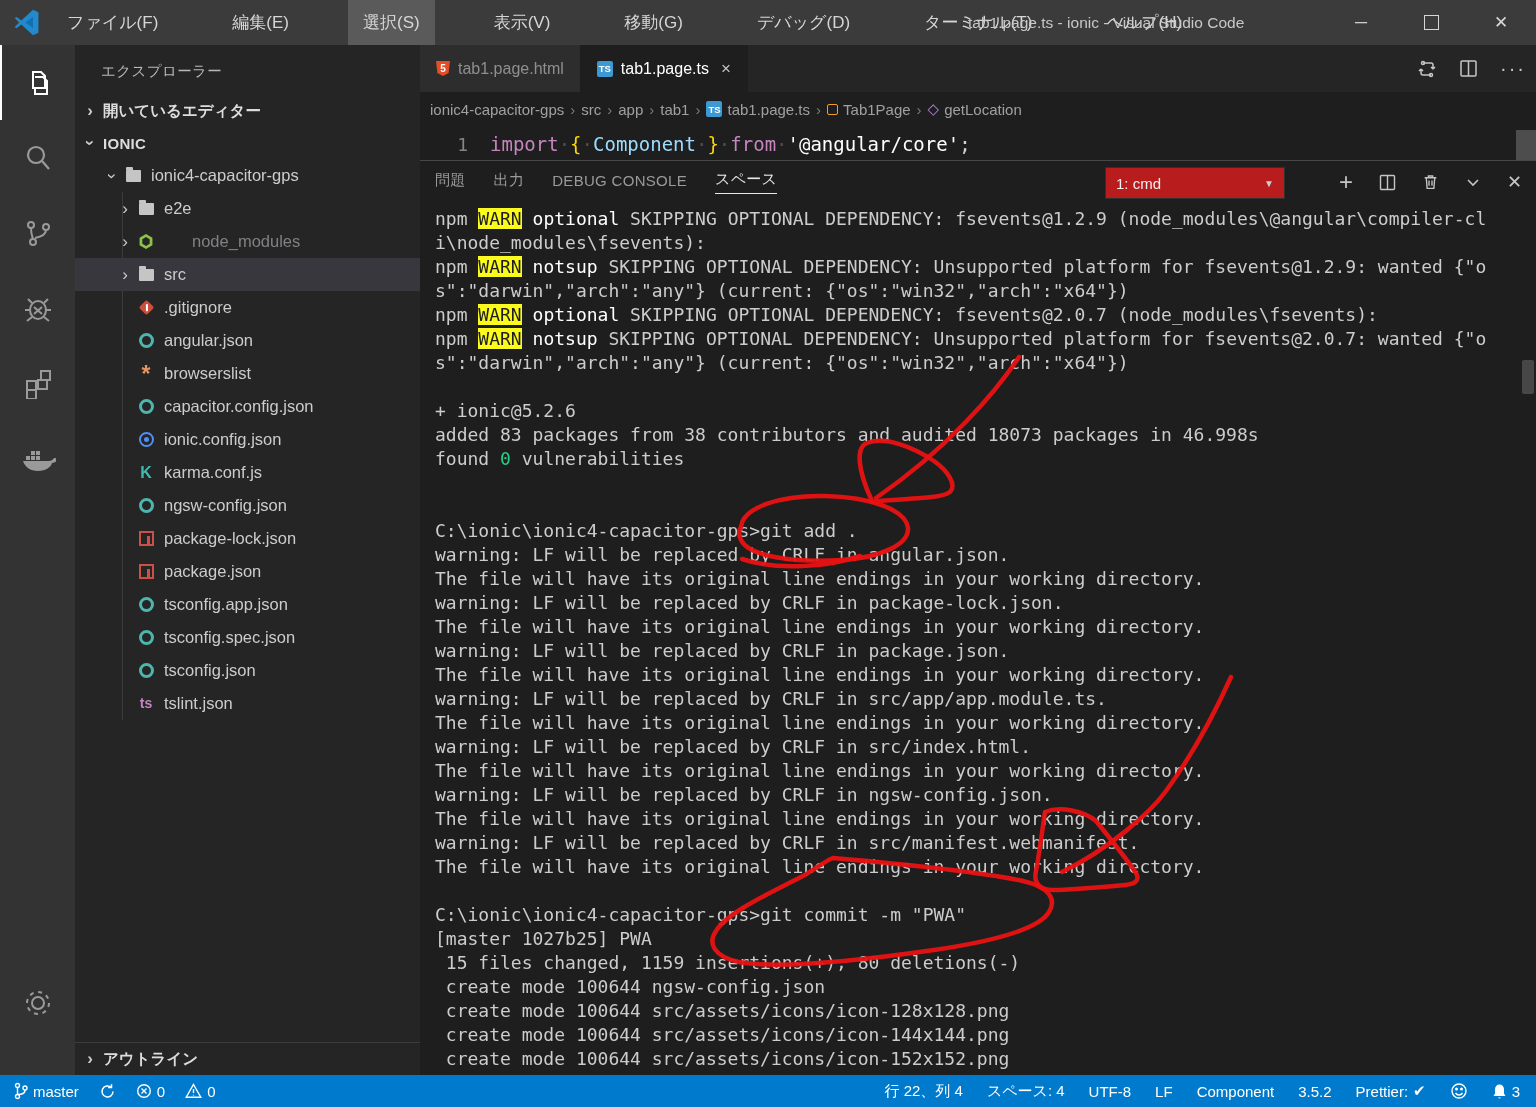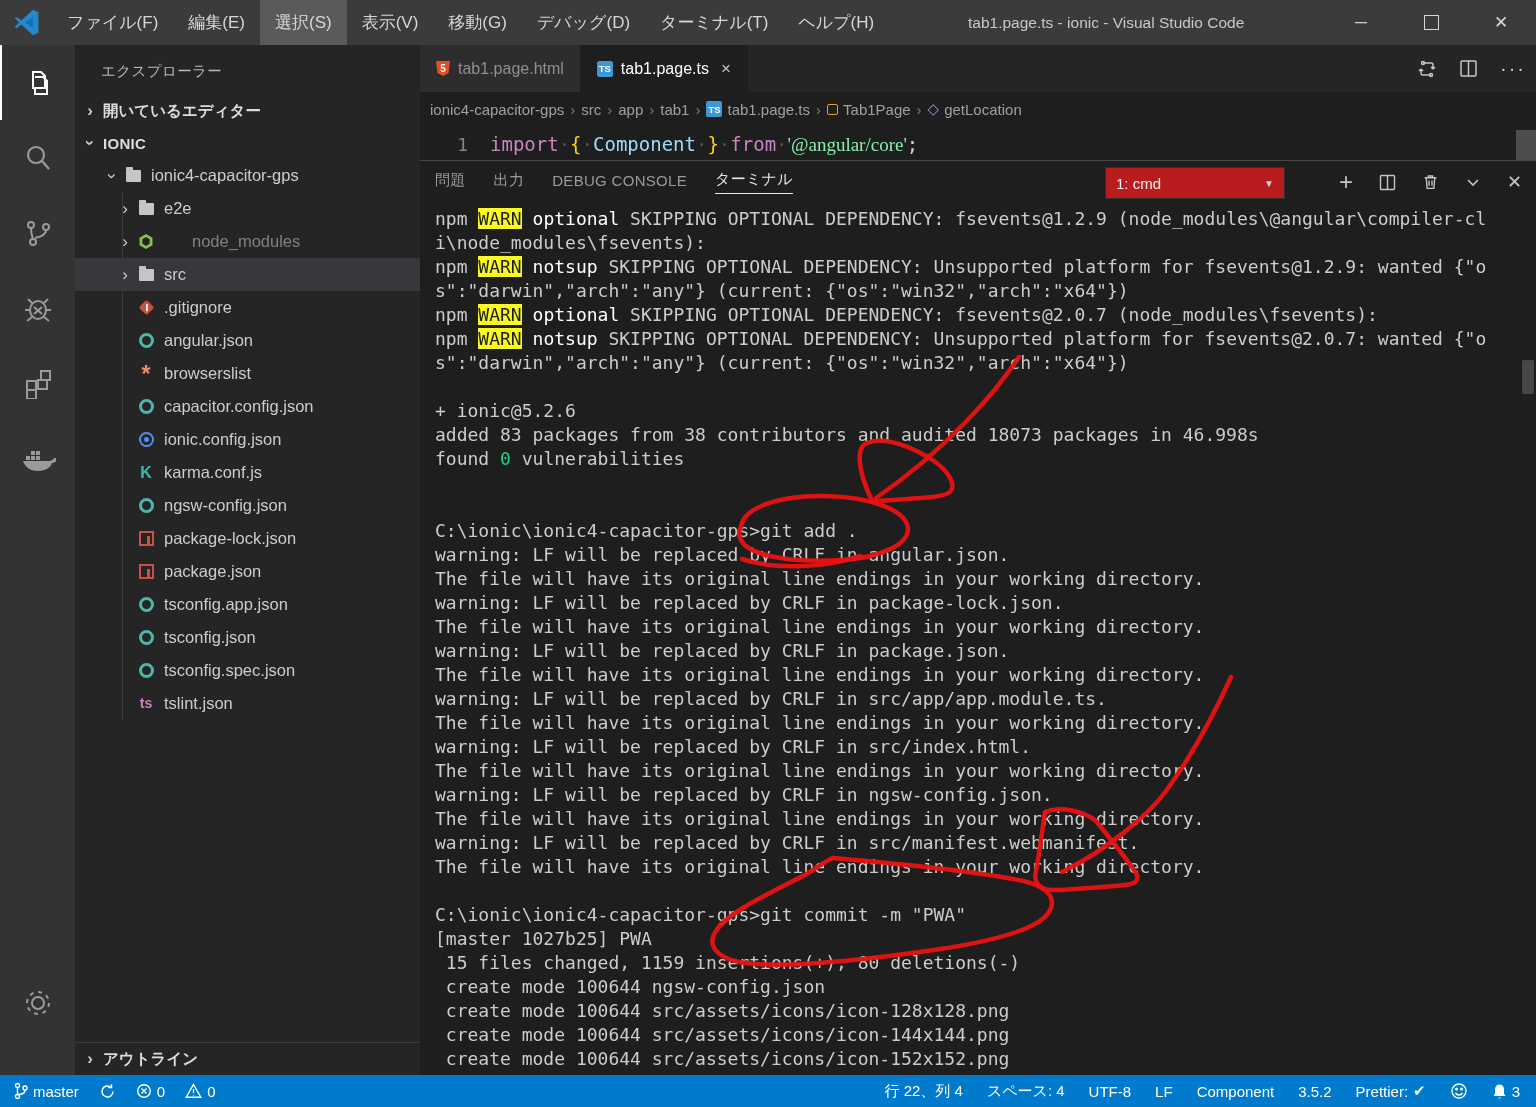--- a/index.html
+++ b/index.html
@@ -3,21 +3,21 @@
 <meta charset="utf-8">
 <style>
   html,body{margin:0;padding:0;background:#1e1e1e;}
   body{width:1536px;height:1107px;position:relative;overflow:hidden;
        font-family:"Liberation Sans",sans-serif;color:#cccccc;
        -webkit-font-smoothing:antialiased;}
   .abs{position:absolute;}
   
   #titlebar{left:0;top:0;width:1536px;height:45px;background:#3b3b3c;}
   #logo{left:13px;top:9px;}
-  #menubar{left:52px;top:0;height:45px;display:flex;align-items:stretch;}
+  #menubar{left:52px;top:0;height:45px;display:flex;align-items:stretch;gap:44px;}
   .menu-item{display:flex;align-items:center;padding:0 15px;font-size:17px;color:#d6d6d6;cursor:default;}
   .menu-item.active{background:#5a5a5a;}
   #wintitle{left:968px;top:0;height:45px;display:flex;align-items:center;font-size:15.5px;color:#c8c8c8;}
   #wincontrols{right:0;top:0;height:45px;display:flex;}
   .winbtn{width:70px;height:45px;display:flex;align-items:center;justify-content:center;color:#d6d6d6;font-size:17px;}
   .winbtn .maxbox{width:13px;height:13px;border:1.4px solid #d6d6d6;display:block;}
   
   #activitybar{left:0;top:45px;width:75px;height:1030px;background:#333333;}
   .act-item{width:75px;height:75px;display:flex;align-items:center;justify-content:center;position:relative;}
   .act-item.active{border-left:2px solid #ffffff;}
@@ -68,21 +68,21 @@
   .bc-item{display:flex;align-items:center;gap:5px;}
   .bc-sep{color:#7c7c7c;font-size:15px;padding:0 2px;}
   .ficon{display:inline-flex;align-items:center;justify-content:center;}
   .ficon.html5{width:14px;height:15px;background:#e44d26;color:#fff;font-size:10px;font-weight:bold;clip-path:polygon(0 0,100% 0,90% 80%,50% 100%,10% 80%);}
   .ficon.tsbadge{width:16px;height:16px;background:#3c99d4;color:#fff;font-size:9.5px;font-weight:bold;border-radius:2px;}
   .bci-class{width:9px;height:9px;border:1.8px solid #ee9d28;border-radius:2px;display:inline-block;}
   .bci-method{color:#b180d7;font-size:15px;}
   #codeline{left:420px;top:128px;width:1100px;height:32px;display:flex;align-items:center;font-family:"DejaVu Sans Mono",monospace;font-size:19px;}
   #gutter{width:48px;text-align:right;color:#858585;padding-right:22px;font-size:18px;}
   .tk-kw{color:#c586c0;} .tk-pn{color:#ffd700;} .tk-vr{color:#9cdcfe;}
-  .tk-st{color:#86efac;font-family:Liberation Serif, serif;} .tk-pl{color:#d4d4d4;} .tk-dot{color:#4f4f4f;}
+  .tk-st{color:#ffffff;} .tk-pl{color:#d4d4d4;} .tk-dot{color:#4f4f4f;}
   #minimap-frag{left:1516px;top:130px;width:20px;height:34px;background:#4d4d4d;}
   
   #panel{left:420px;top:160px;width:1116px;height:915px;background:#1e1e1e;border-top:1px solid #474747;}
   #panel-tabs{position:absolute;left:15px;top:0;height:42px;display:flex;align-items:center;gap:28px;}
   .ptab{font-size:15px;color:#9a9a9a;letter-spacing:.3px;padding-bottom:4px;}
   .ptab.active{color:#e7e7e7;border-bottom:1.5px solid #e7e7e7;}
   #term-select{position:absolute;left:685px;top:6px;width:158px;height:30px;background:#b91c1c;border:1px solid #303031;color:#f0f0f0;font-size:15px;display:flex;align-items:center;padding:0 10px;justify-content:space-between;}
   #term-select .arrow{font-size:10px;color:#cccccc;}
   #panel-actions{position:absolute;right:14px;top:0;height:42px;display:flex;align-items:center;gap:26px;color:#c5c5c5;}
   .pa-icon{display:flex;align-items:center;justify-content:center;font-size:18px;}
@@ -301,28 +301,28 @@
         <span class="fiwrap">
           <span class="fi ring"></span>
         </span>
         <span class="lbl">tsconfig.app.json</span>
       </div>
       <div class="trow" style="padding-left: 43px;">
         <span class="chev empty">›</span>
         <span class="fiwrap">
           <span class="fi ring"></span>
         </span>
+        <span class="lbl">tsconfig.spec.json</span>
+      </div>
+      <div class="trow" style="padding-left: 43px;">
+        <span class="chev empty">›</span>
+        <span class="fiwrap">
+          <span class="fi ring"></span>
+        </span>
         <span class="lbl">tsconfig.json</span>
-      </div>
-      <div class="trow" style="padding-left: 43px;">
-        <span class="chev empty">›</span>
-        <span class="fiwrap">
-          <span class="fi ring"></span>
-        </span>
-        <span class="lbl">tsconfig.spec.json</span>
       </div>
       <div class="trow" style="padding-left: 43px;">
         <span class="chev empty">›</span>
         <span class="fiwrap">
           <span class="fi tsl">ts</span>
         </span>
         <span class="lbl">tslint.json</span>
       </div>
     </div>
   <div class="sb-section abs" id="sec-outline" style="left:0;bottom:0;width:345px;border-top:1px solid #3c3c3c;font-size:15.5px;">
@@ -391,21 +391,21 @@
   <span id="gutter">1</span>
   <span id="codetokens"><span class="tk-kw">import</span><span class="tk-dot">·</span><span class="tk-pn">{</span><span class="tk-dot">·</span><span class="tk-vr">Component</span><span class="tk-dot">·</span><span class="tk-pn">}</span><span class="tk-dot">·</span><span class="tk-kw">from</span><span class="tk-dot">·</span><span class="tk-st">'@angular/core'</span><span class="tk-pl">;</span></span>
 </div>
 <div id="minimap-frag" class="abs"></div>
 
 <div id="panel" class="abs">
   <div id="panel-tabs">
       <div class="ptab">問題</div>
       <div class="ptab">出力</div>
       <div class="ptab">DEBUG CONSOLE</div>
-      <div class="ptab active">ターミナル</div>
+      <div class="ptab active">スペース</div>
     </div>
   <div id="term-select">
     <span>1: cmd</span>
     <span class="arrow">▼</span>
   </div>
   <div id="panel-actions">
     <span class="pa-icon" style="font-size:24px;font-weight:200;">+</span>
     <svg width="17" height="17" viewBox="0 0 17 17" fill="none" stroke="#c5c5c5" stroke-width="1.4">
       <rect x="1.5" y="1.5" width="14" height="14" rx="1"></rect>
         <path d="M8.5 1.5v14"></path>

